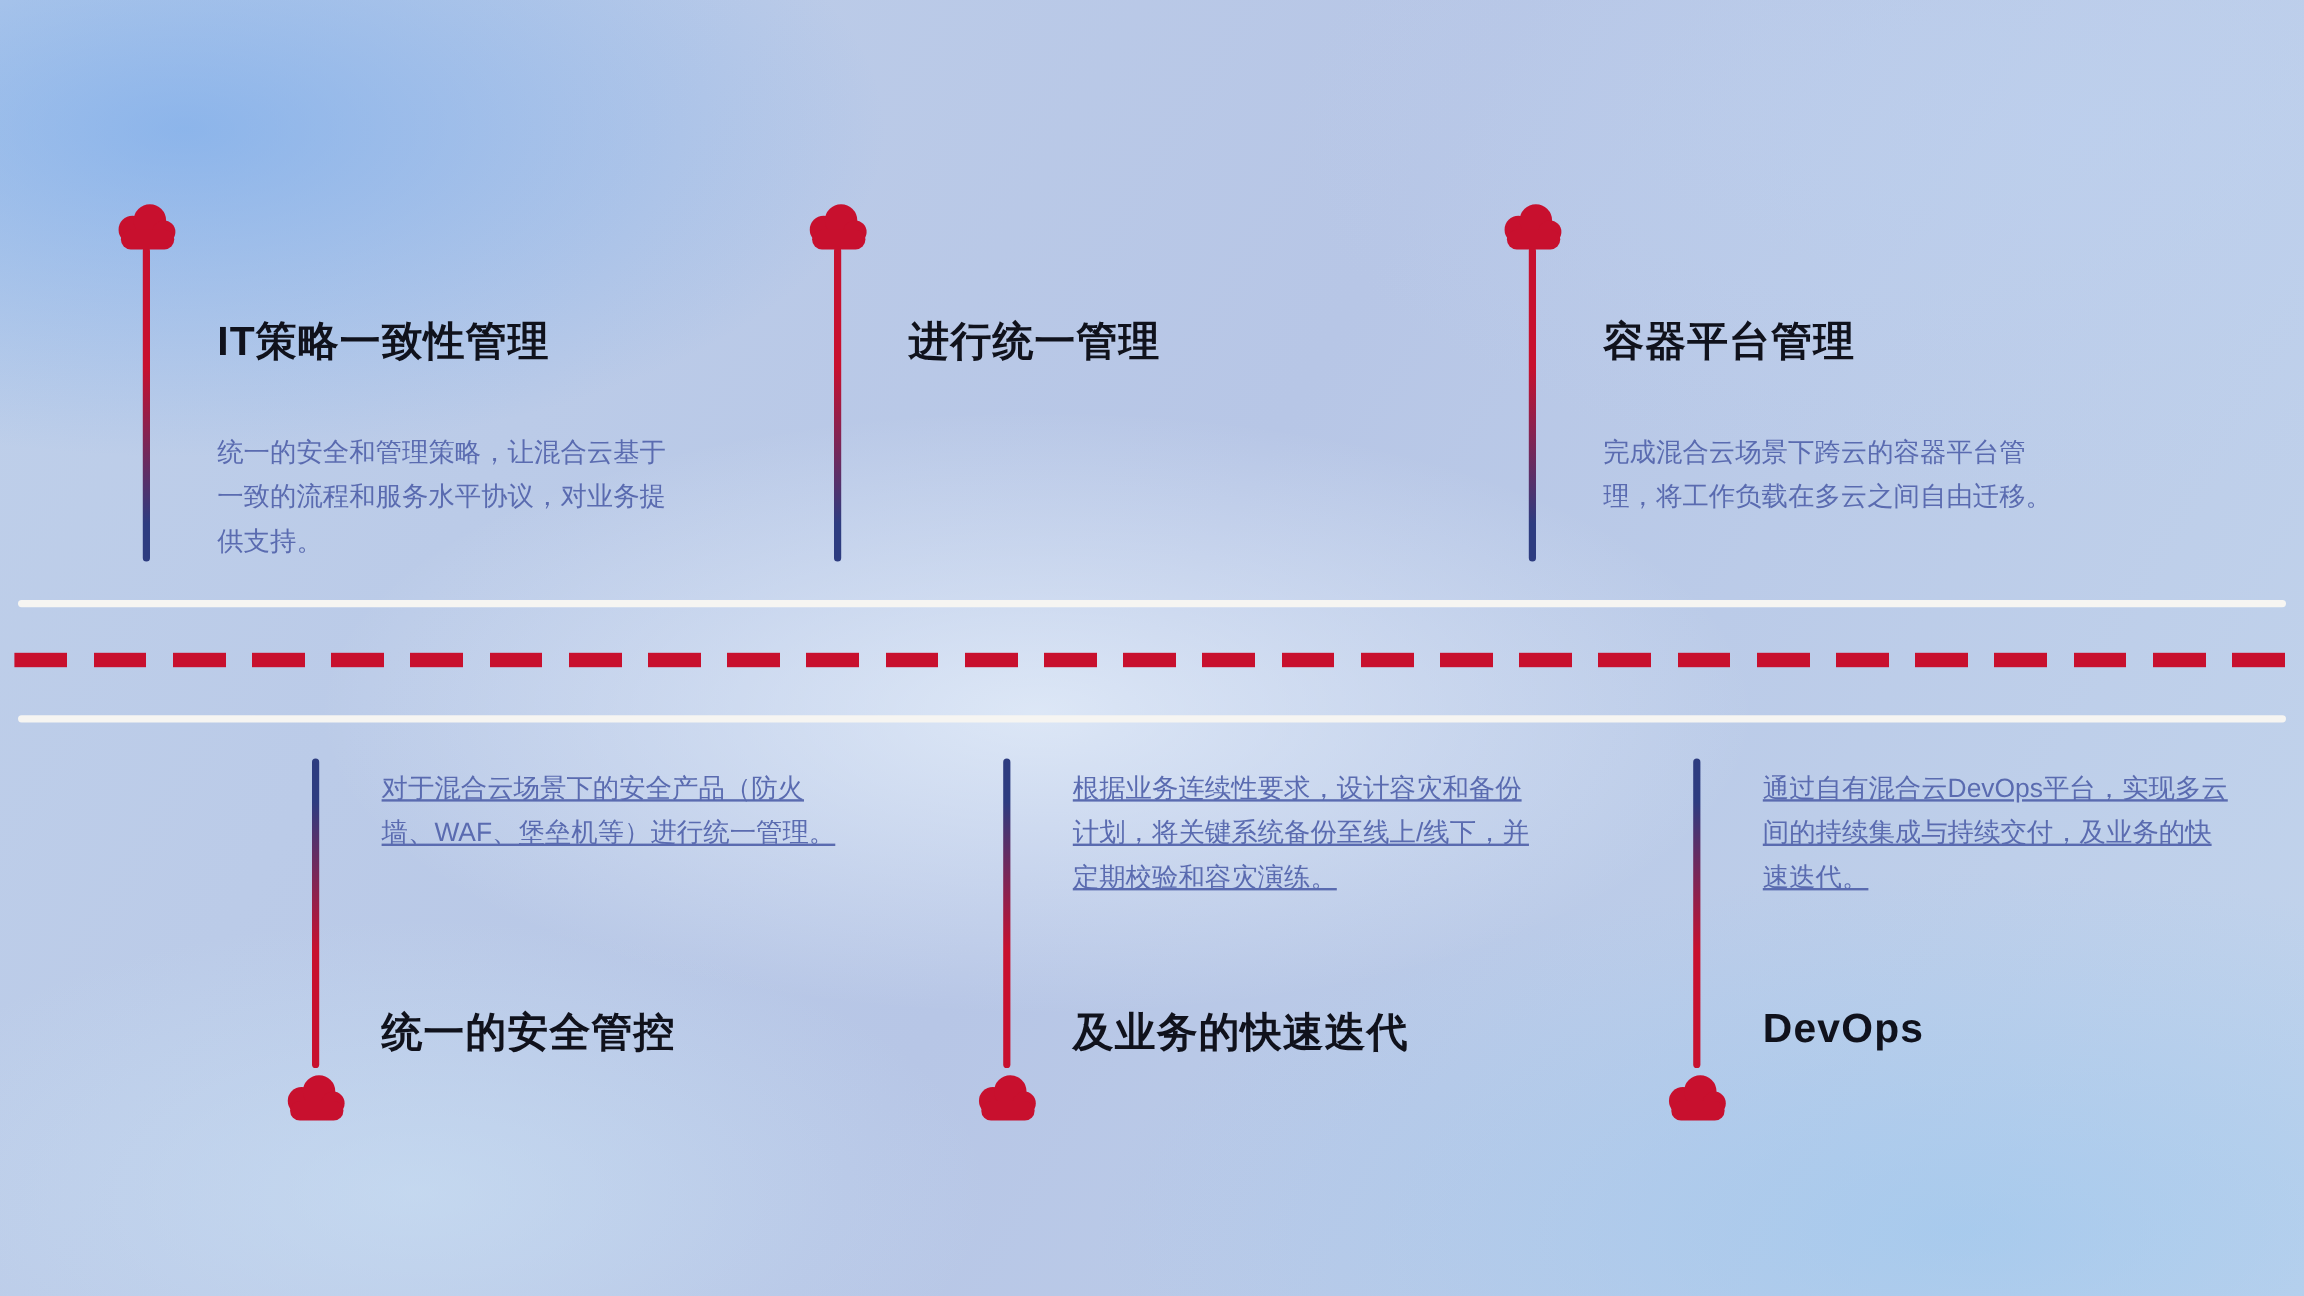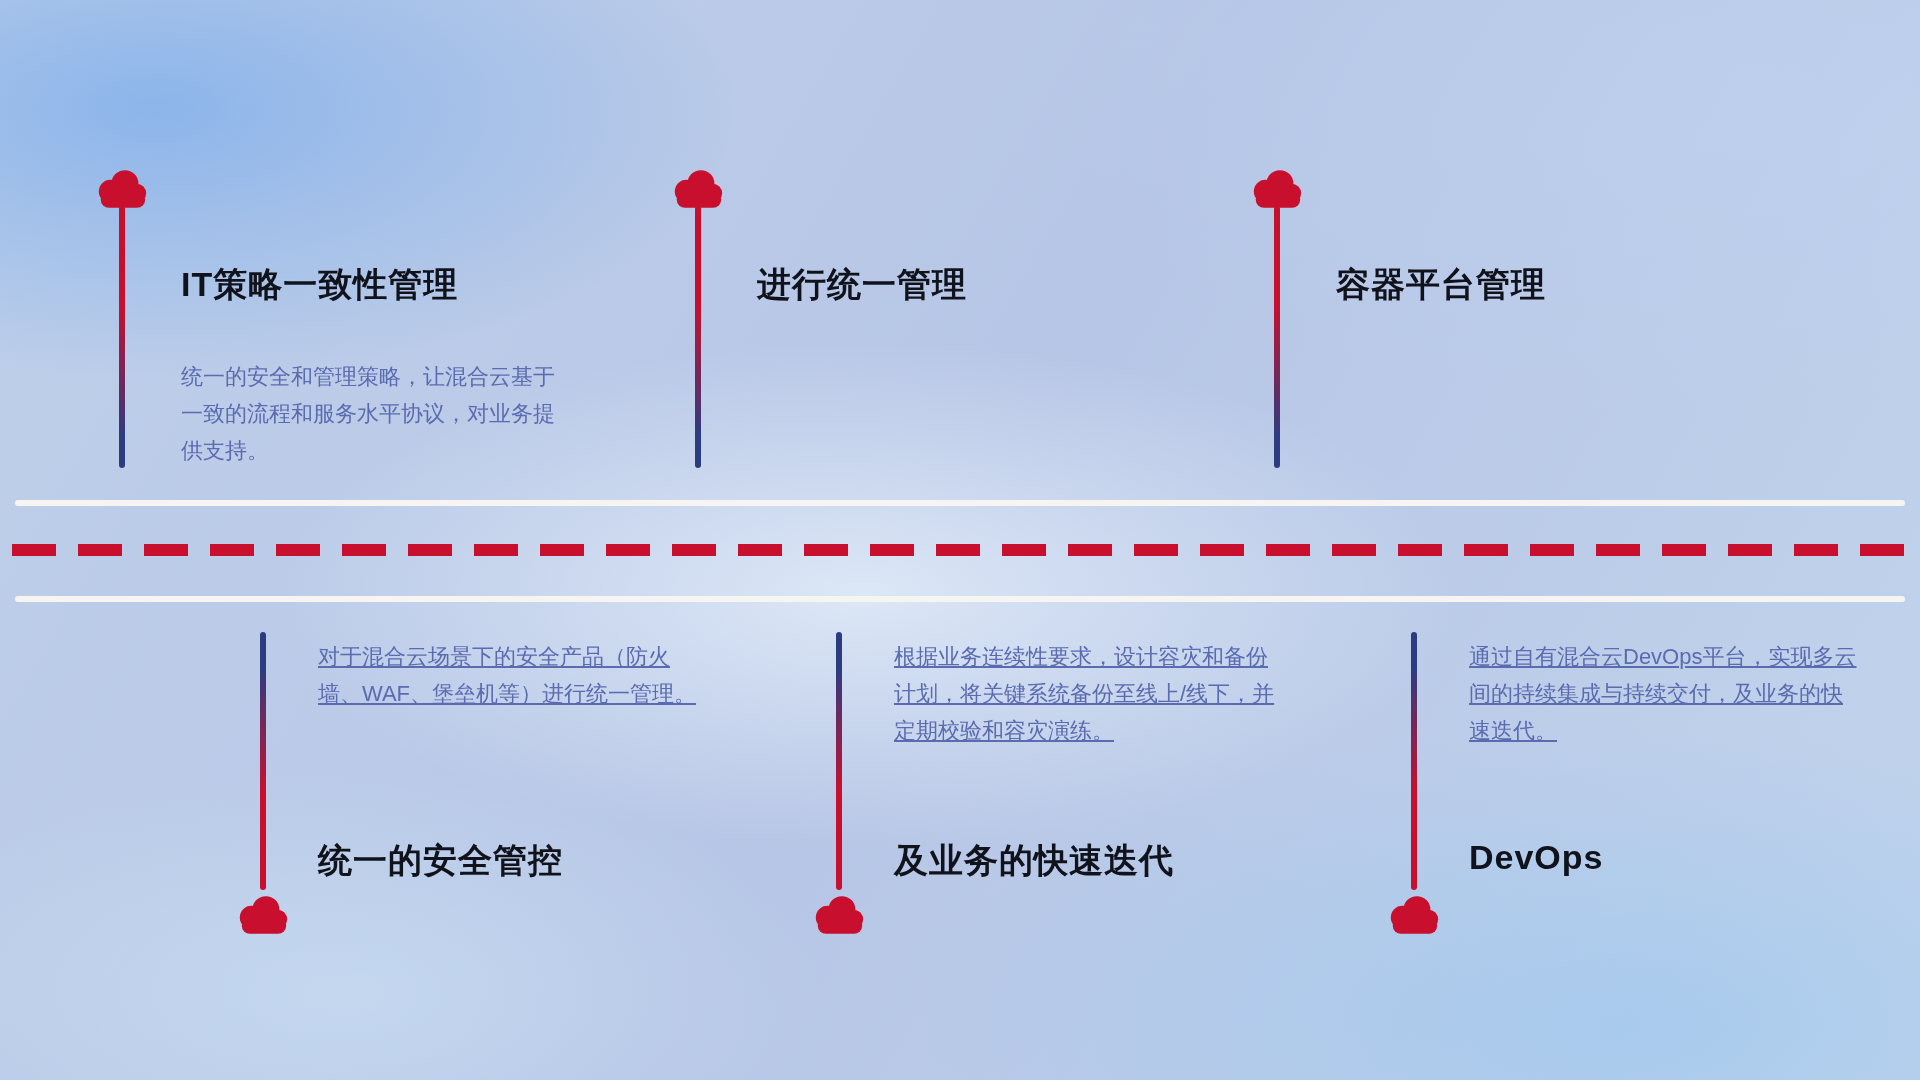--- a/index.html
+++ b/index.html
@@ -139,20 +139,21 @@
 
   <div class="item item-top" style="left:1248px">
     <svg class="cloud" viewBox="0 0 60 42">
       <circle cx="18" cy="24" r="12" fill="currentColor"></circle>
       <circle cx="33" cy="16" r="14" fill="currentColor"></circle>
       <circle cx="45" cy="26" r="10" fill="currentColor"></circle>
       <rect x="8" y="24" width="46" height="17" rx="8.5" fill="currentColor"></rect>
     </svg>
     <div class="stem"></div>
     <h2 class="title">容器平台管理</h2>
+    <p class="desc">完成混合云场景下跨云的容器平台管理，将工作负载在多云之间自由迁移。</p>
   </div>
 
   <div class="item item-bottom" style="left:234px">
     <div class="stem"></div>
     <p class="desc">对于混合云场景下的安全产品（防火墙、WAF、堡垒机等）进行统一管理。</p>
     <h2 class="title">统一的安全管控</h2>
     <svg class="cloud" viewBox="0 0 60 42">
       <circle cx="18" cy="24" r="12" fill="currentColor"></circle>
       <circle cx="33" cy="16" r="14" fill="currentColor"></circle>
       <circle cx="45" cy="26" r="10" fill="currentColor"></circle>

